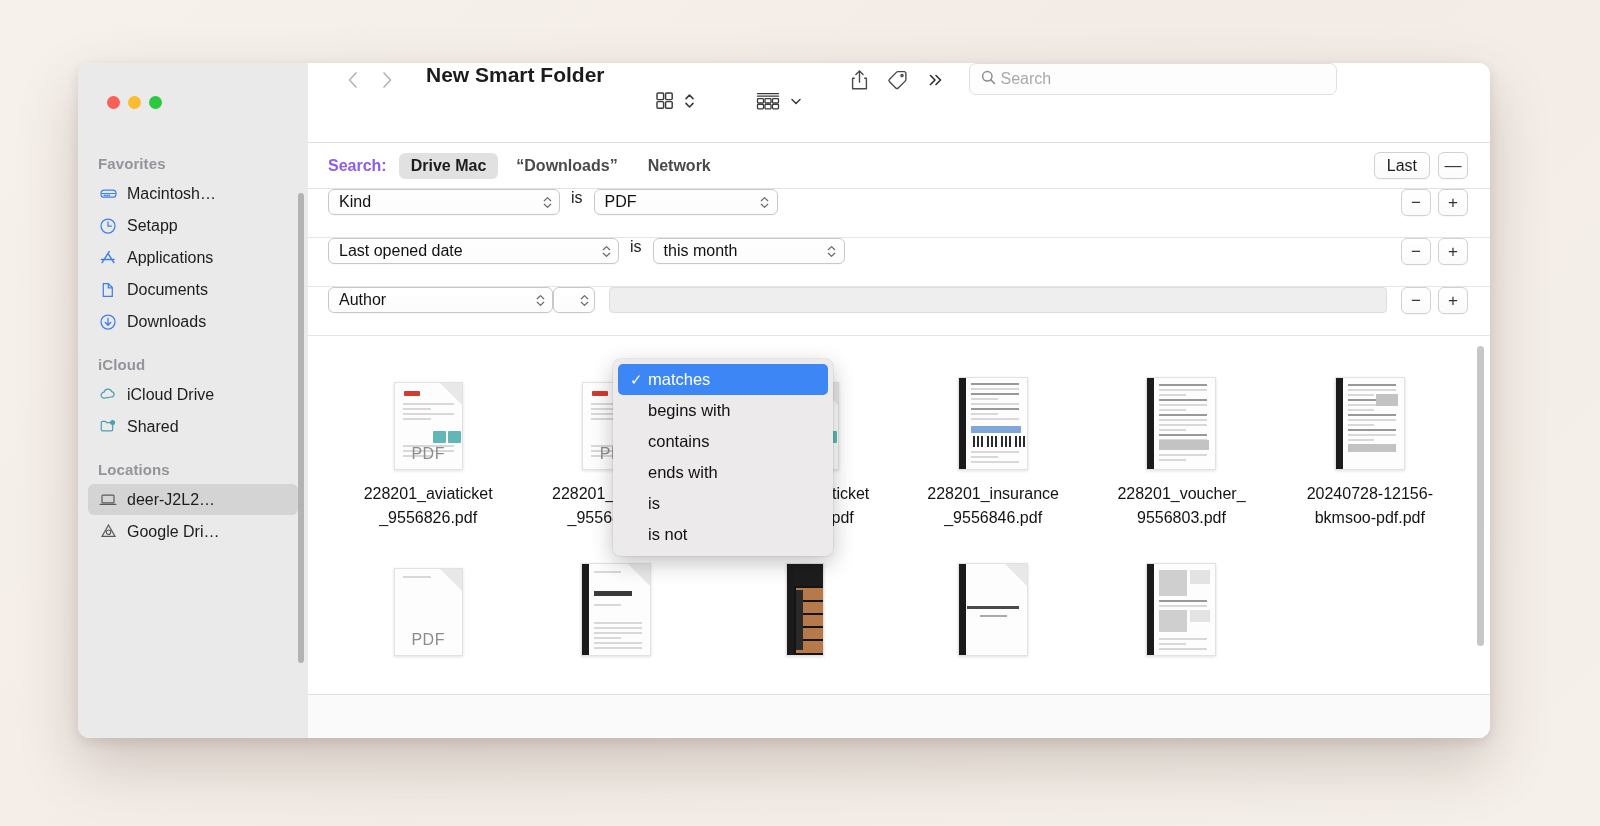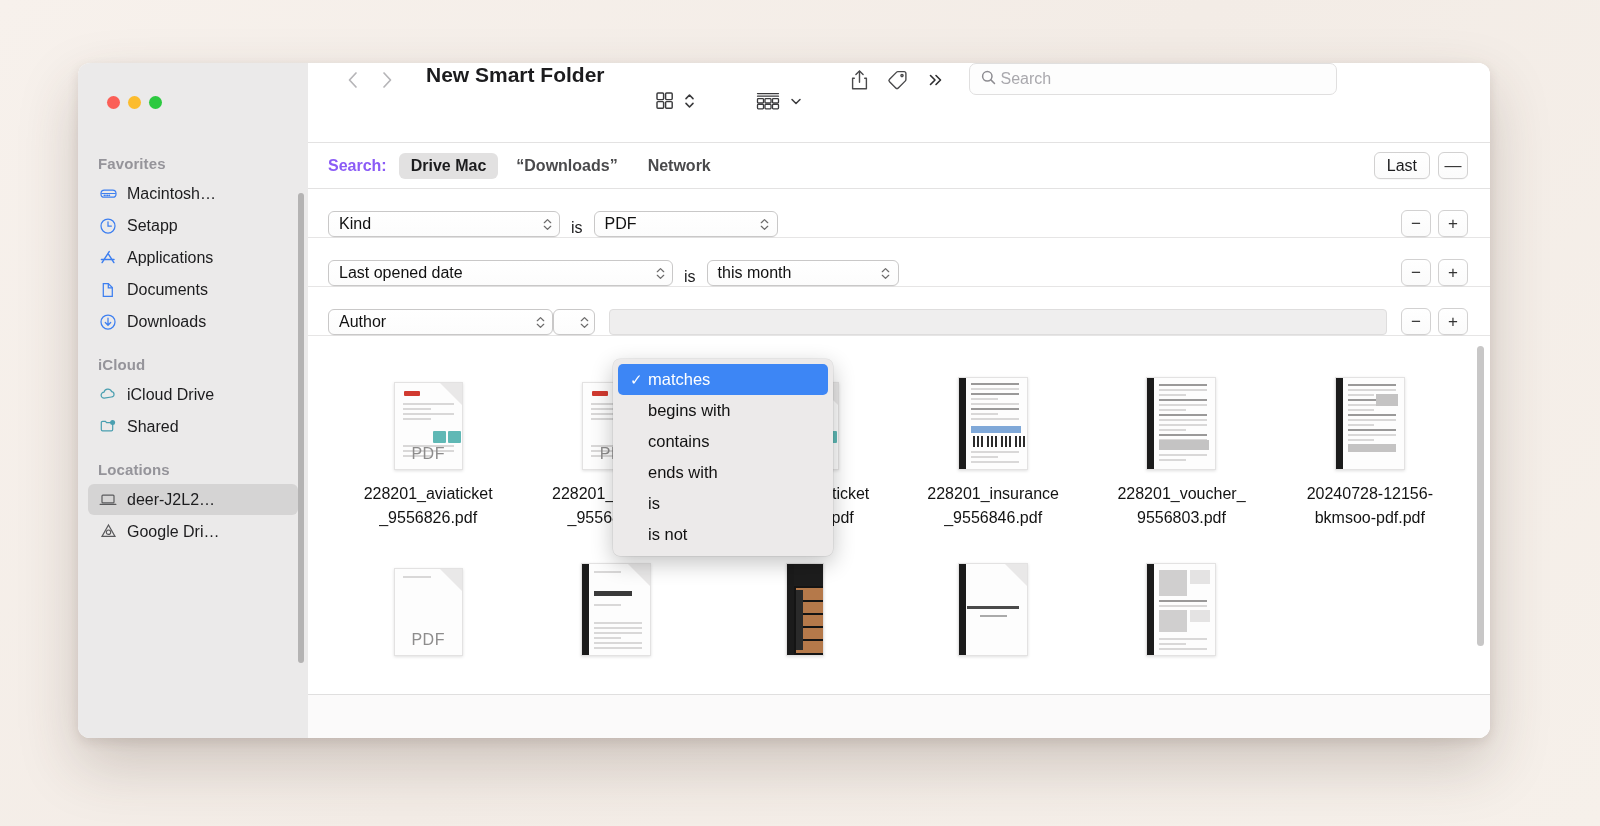--- a/index.html
+++ b/index.html
@@ -183,21 +183,21 @@
     font-size: 16px; color: #1c1c1e; padding: 0 12px;
     box-shadow: 0 0.5px 0.5px rgba(0,0,0,0.06);
   }
   .btn-sq { width: 30px; padding: 0; font-size: 17px; color: #333; }
 
   
   .crit-row {
     height: 49px;
     flex: 0 0 49px;
     display: flex;
-    align-items: flex-end;
+    align-items: flex-start;
     padding: 0 22px 0 20px;
     border-bottom: 1px solid #e6e5e5;
     background: #ffffff;
     position: relative;
   }
   .popup {
     height: 26px;
     border: 1px solid #c9c8c8;
     border-radius: 6px;
     background: linear-gradient(#ffffff,#fcfcfc);
@@ -582,21 +582,21 @@
             </svg>
           </span>
         </span>
         <span class="crit-right">
           <span class="btn-cap btn-sq">−</span>
           <span class="btn-cap btn-sq">+</span>
         </span>
       </div>
 
       <div class="crit-row">
-        <span class="popup" style="width:345px">
+        <span class="popup" style="width:291px">
           <span class="pu-label">Last opened date</span>
           <span class="pu-arrows">
             <svg width="11" height="17" viewBox="0 0 11 17" fill="none" stroke="currentColor" stroke-width="1.25" stroke-linecap="round" stroke-linejoin="round">
               <path d="M2.3 6.7 5.5 3.6l3.2 3.1"></path>
                 <path d="M2.3 10.3 5.5 13.4l3.2-3.1"></path>
             </svg>
           </span>
         </span>
         <span class="crit-is">is</span>
         <span class="popup" style="width:192px">

